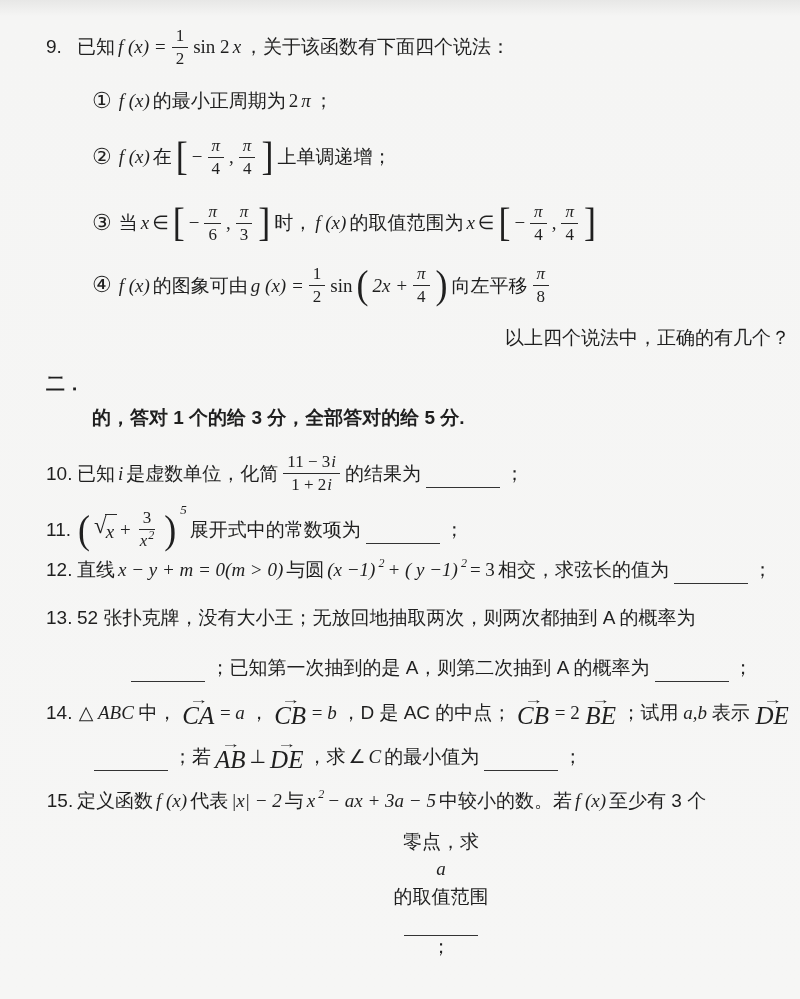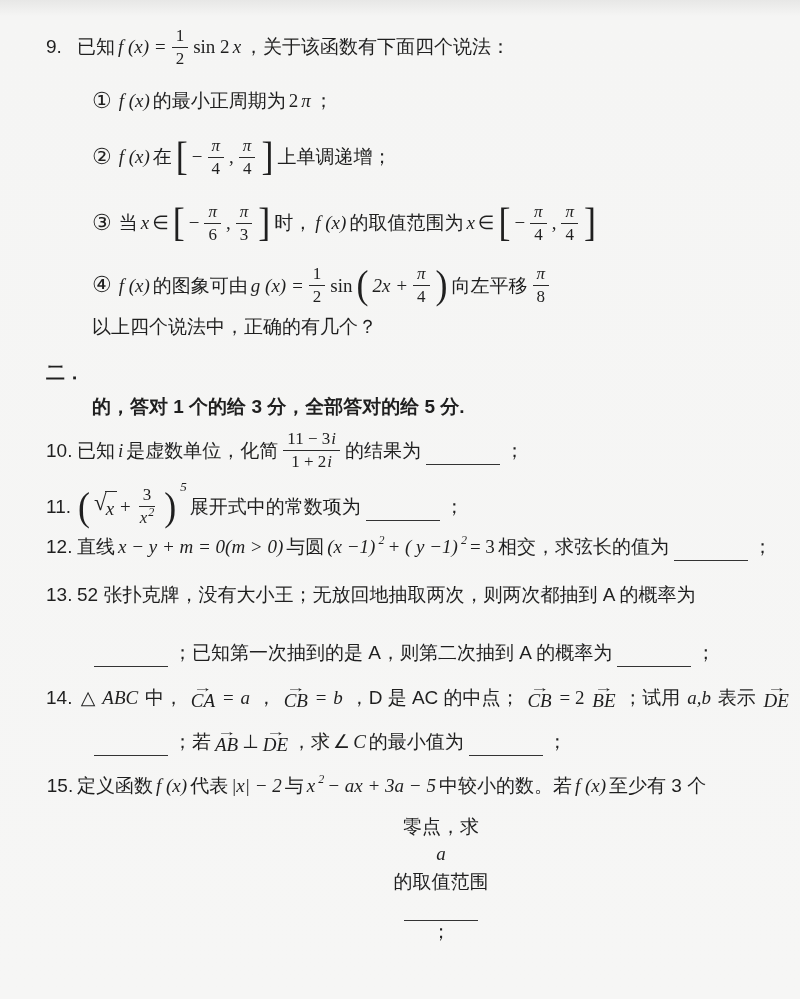--- a/index.html
+++ b/index.html
@@ -46,39 +46,39 @@
     font-family:"Liberation Serif",serif;font-size:36px;font-weight:400;
     line-height:1;transform:scaleY(1.12);margin:0 1px;
   }
   .sup{font-size:12px;line-height:1;position:relative;top:-7px;font-family:"Liberation Serif",serif;font-style:italic;}
   .sup.hi{top:-20px;font-size:13px;}
   .sqrt{display:inline-flex;align-items:flex-start;font-family:"Liberation Serif",serif;}
   .rad{font-size:23px;line-height:1;}
   .sq-arg{border-top:1.6px solid #2a2a2a;padding:3px 3px 0 1px;margin-left:-2px;display:flex;align-items:baseline;}
   .vec{display:inline-flex;flex-direction:column;align-items:center;line-height:1;margin:0 1px;}
   .vec-a{font-size:13px;line-height:.55;transform:scaleX(1.5);font-style:normal;}
-  .vec-b{font-family:"Liberation Serif",serif;font-style:italic;font-size:19px;line-height:1.05;}
+  .vec-b{font-family:"Liberation Serif",serif;font-style:italic;font-size:25px;line-height:1.05;}
   .blank{
     width:74px;height:22px;position:relative;top:3px;
     border-bottom:1.6px solid #333;flex-shrink:0;margin:0 2px;
   }
   
   [data-name="q9-intro"]{margin-top:22px;}
   [data-name="q9-s1"]{margin-top:14px;}
   [data-name="q9-s2"]{margin-top:16px;}
   [data-name="q9-s3"]{margin-top:20px;}
   [data-name="q9-s4"]{margin-top:16px;}
-  [data-name="q9-final"]{margin-top:1px;}
+  [data-name="q9-final"]{margin-top:12px;justify-content:flex-end;}
   [data-name="sec2-line1"]{margin-top:12px;}
   [data-name="sec2-line2"]{margin-top:0;}
-  [data-name="q10"]{margin-top:4px;}
+  [data-name="q10"]{margin-top:16px;}
   [data-name="q11"]{margin-top:10px;}
   [data-name="q12"]{margin-top:0;}
   [data-name="q13-line1"]{margin-top:14px;}
-  [data-name="q13-line2"]{margin-top:24px;}
+  [data-name="q13-line2"]{margin-top:16px;justify-content:center;}
   [data-name="q14-line1"]{margin-top:11px;justify-content:space-between;}
   [data-name="q14-line2"]{margin-top:10px;}
   [data-name="q15-line1"]{margin-top:10px;text-align:center;}
   [data-name="q15-line2"]{margin-top:10px;flex-direction:column;}
 </style>
 </head>
 <body>
 
 <div class="page" data-name="exam-page">
     <div class="line" data-name="q9-intro">

